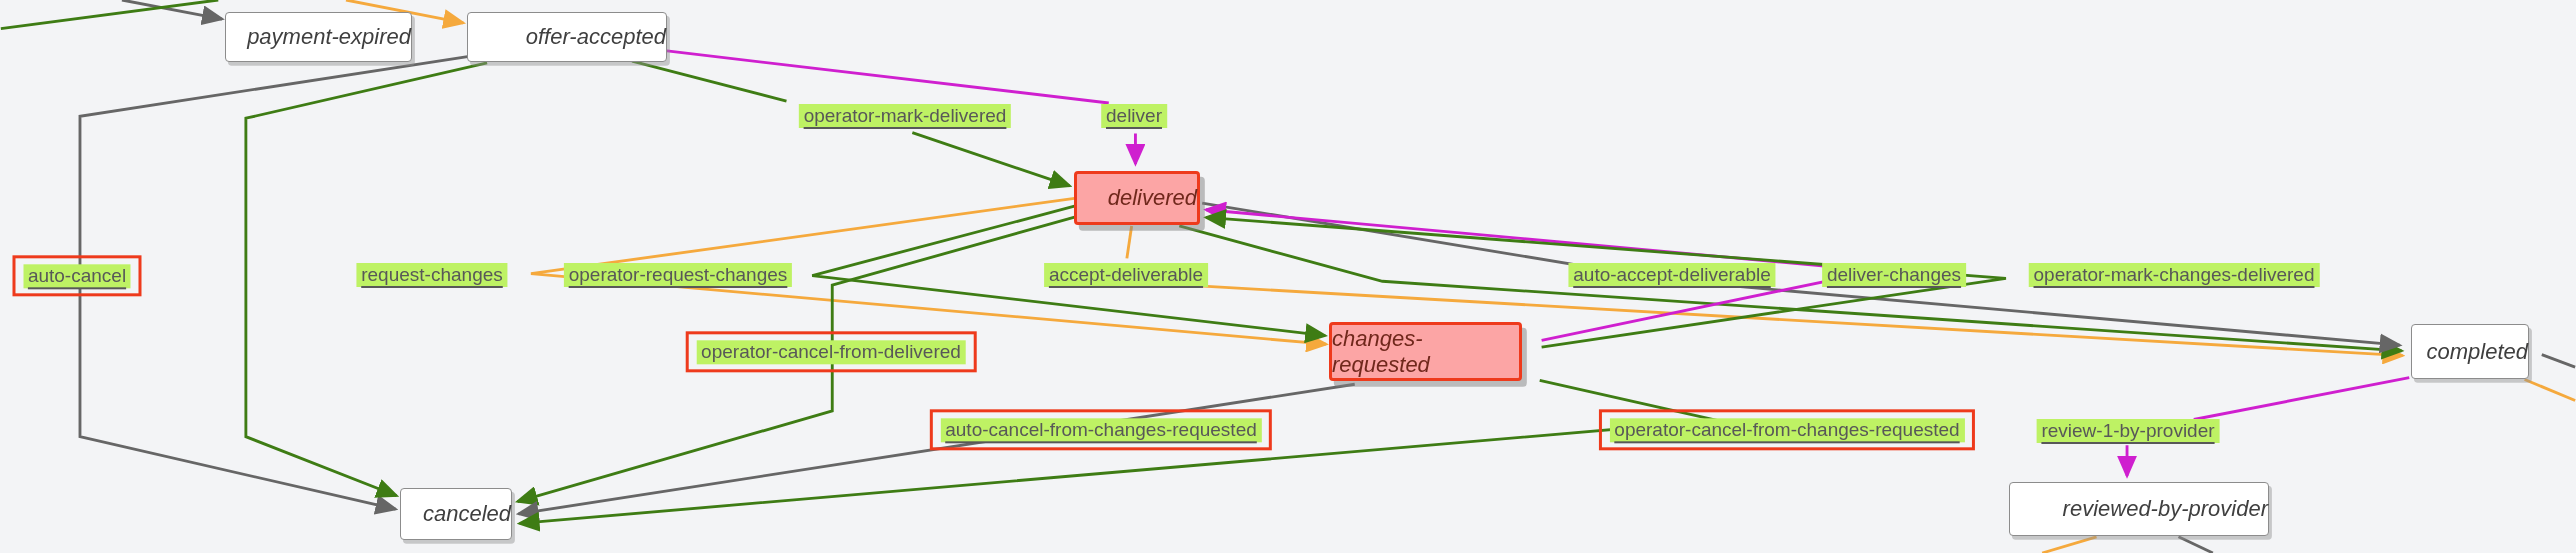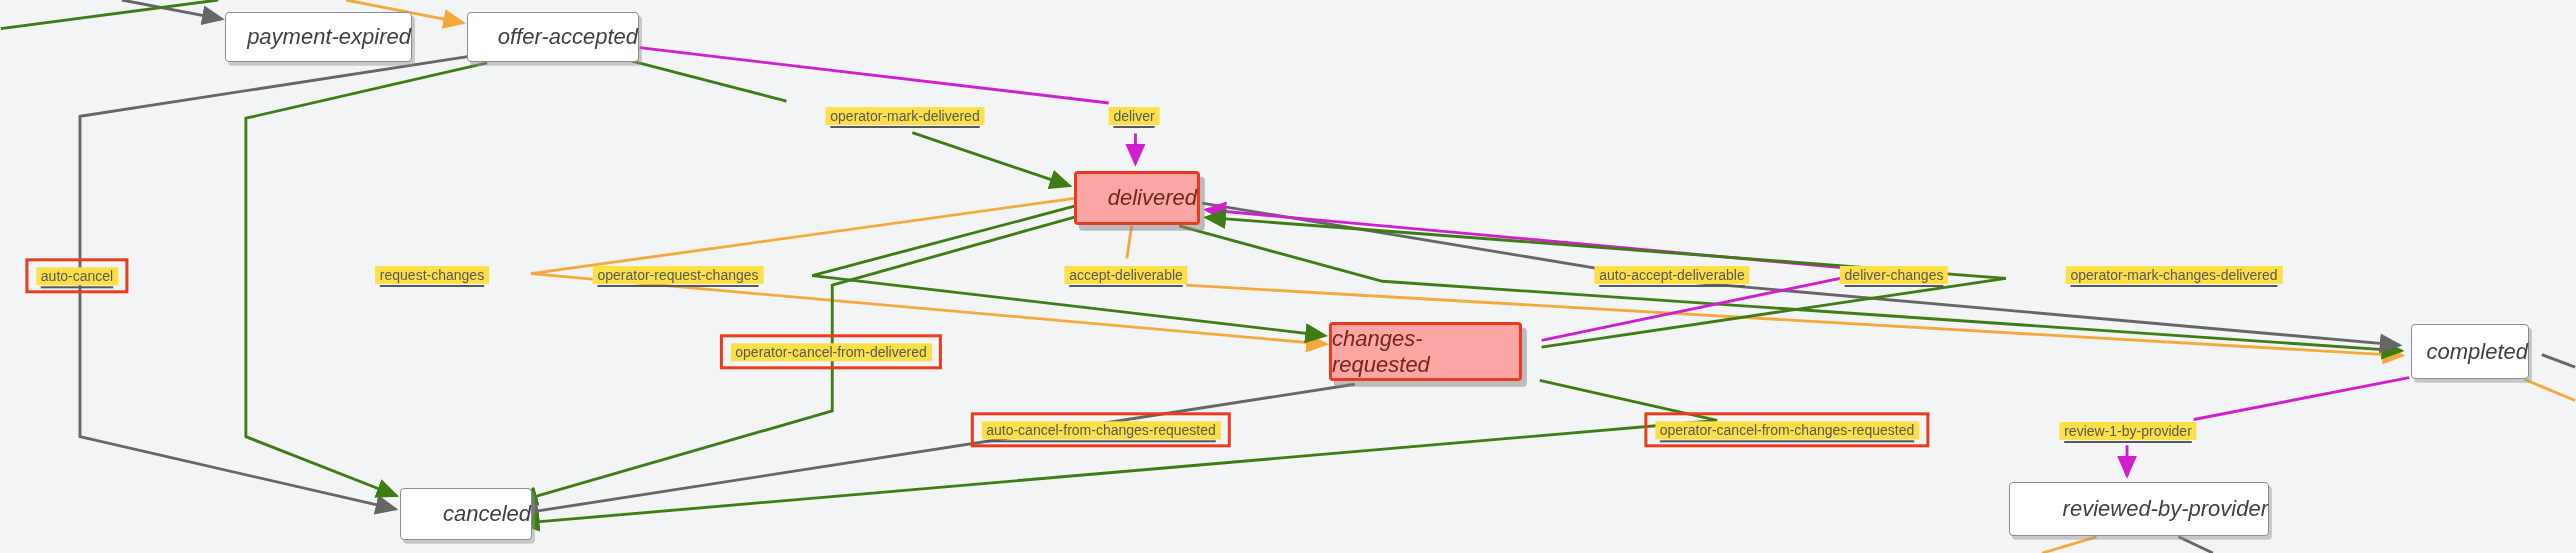--- a/index.html
+++ b/index.html
@@ -6,21 +6,21 @@
   body{font-family:"Liberation Sans",sans-serif;}
   #canvas{position:relative;width:2576px;height:553px;overflow:hidden;background:#f3f4f6;}
   #edges{position:absolute;left:0;top:0;width:2576px;height:553px;}
   .state{position:absolute;background:#ffffff;border:1.9px solid #8c8c8c;border-radius:4px;
          display:flex;align-items:center;justify-content:flex-end;font-style:italic;font-size:22px;
          color:#3f3f3f;box-shadow:2.9px 3.8px 0 rgba(145,145,145,.45);box-sizing:border-box;z-index:3;}
   .state.highlighted{background:#fca5a5;border:3.8px solid #ee3a1c;color:#70281c;
          box-shadow:4.8px 5.7px 0 rgba(130,130,130,.5);}
   .tlabel{position:absolute;transform:translate(-50%,-50%);z-index:2;box-sizing:border-box;}
   .tlabel.boxed{border:3.8px solid #ee3a1c;padding:5.7px 7.6px;text-decoration:underline;}
-  .ltext{background:#fde047;color:#585858;font-size:14px;padding:1px 4.8px;white-space:nowrap;
+  .ltext{background:#bef264;color:#585858;font-size:19px;padding:1px 4.8px;white-space:nowrap;
          text-decoration:underline;text-underline-offset:4.8px;text-decoration-thickness:1.9px;display:inline-block;}
   .ltext.no-underline{text-decoration:none;}
 </style>
 </head>
 <body>
 
 <div id="canvas" style="background: rgb(243, 244, 246);">
   <svg id="edges" xmlns="http://www.w3.org/2000/svg" viewBox="0 0 2700 580">
       <defs>
         <marker id="arrow-auto" markerWidth="8" markerHeight="7" refX="7" refY="3.5" orient="auto" markerUnits="strokeWidth">
@@ -72,32 +72,32 @@
     <div class="tlabel" style="left: 1672px; top: 275px;"><span class="ltext">auto-accept-deliverable</span></div>
     <div class="tlabel" style="left: 1894px; top: 275px;"><span class="ltext">deliver-changes</span></div>
     <div class="tlabel" style="left: 2174px; top: 275px;"><span class="ltext">operator-mark-changes-delivered</span></div>
     <div class="tlabel boxed" style="left: 831px; top: 352px;"><span class="ltext no-underline">operator-cancel-from-delivered</span></div>
     <div class="tlabel boxed" style="left: 1101px; top: 430px;"><span class="ltext">auto-cancel-from-changes-requested</span></div>
     <div class="tlabel boxed" style="left: 1787px; top: 430px;"><span class="ltext">operator-cancel-from-changes-requested</span></div>
     <div class="tlabel" style="left: 2128px; top: 431px;"><span class="ltext">review-1-by-provider</span></div>
     <div class="state" style="left: 225px; top: 12.4px; width: 187px; height: 50px;">
       <span>payment-expired</span>
     </div>
-    <div class="state" style="left: 467px; top: 12.4px; width: 172px; height: 50px;">
+    <div class="state" style="left: 467px; top: 12.4px; width: 200px; height: 50px;">
       <span>offer-accepted</span>
     </div>
     <div class="state highlighted" style="left: 1074px; top: 171px; width: 126px; height: 54px;">
       <span>delivered</span>
     </div>
     <div class="state highlighted" style="left: 1329px; top: 322px; width: 193px; height: 59px;">
       <span>changes-requested</span>
     </div>
     <div class="state" style="left: 2411px; top: 324px; width: 118px; height: 55px;">
       <span>completed</span>
     </div>
-    <div class="state" style="left: 400px; top: 488px; width: 132px; height: 52px;">
+    <div class="state" style="left: 400px; top: 488px; width: 112px; height: 52px;">
       <span>canceled</span>
     </div>
     <div class="state" style="left: 2009px; top: 482px; width: 260px; height: 54px;">
       <span>reviewed-by-provider</span>
     </div>
   </div>
 
 
 </body></html>

